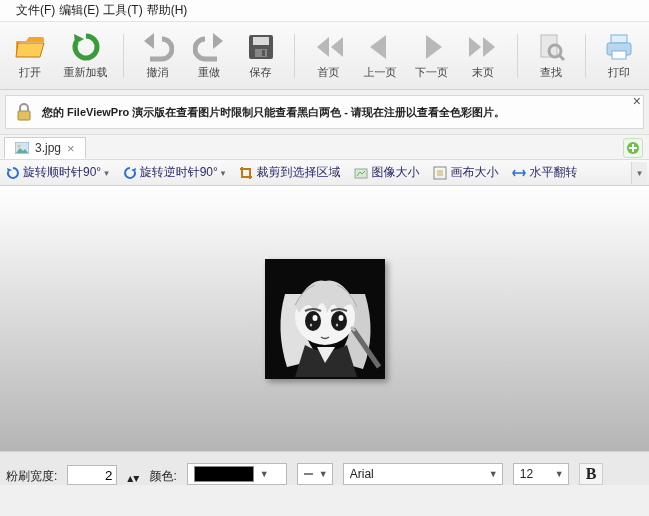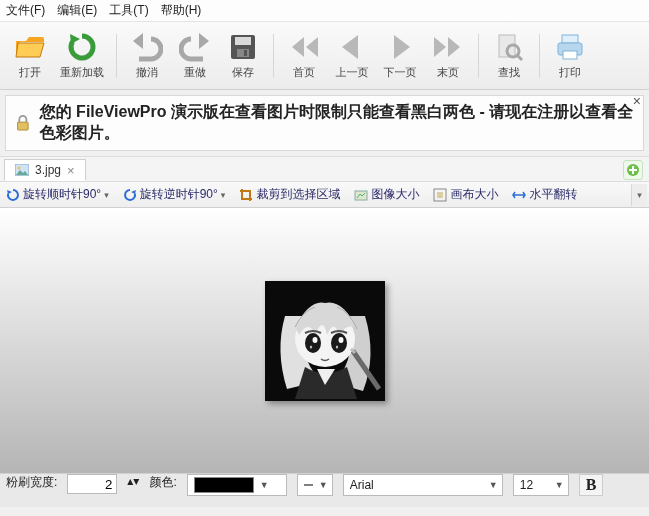--- a/index.html
+++ b/index.html
@@ -11,32 +11,33 @@
     width: 649px;
     height: 516px;
     overflow: hidden;
     color: #222;
   }
   .menubar {
     background: #fdfdfd;
     height: 22px;
     display: flex;
     align-items: center;
-    padding: 0 6px;
-    gap: 12px;
+    padding: 0 16px;
+    gap: 4px;
     border-bottom: 1px solid #e5e5e5;
   }
   .menubar span { cursor: default; }
   .toolbar {
     background: linear-gradient(#fafafa,#ececec);
     height: 68px;
     display: flex;
     align-items: center;
     padding: 0 6px;
     border-bottom: 1px solid #d0d0d0;
+    justify-content: space-between;
   }
   .tbtn {
     display: flex;
     flex-direction: column;
     align-items: center;
     justify-content: center;
     width: 48px;
     height: 60px;
     font-size: 11px;
     color: #444;
@@ -50,21 +51,21 @@
   .banner {
     position: relative;
     background: #fdfdfd;
     border: 1px solid #d8d8d8;
     margin: 5px;
     padding: 6px 8px;
     display: flex;
     align-items: center;
     gap: 8px;
   }
-  .banner-text { font-weight: bold; font-size: 16px; }
+  .banner-text { font-weight: bold; font-size: 11px; }
   .banner-close {
     position: absolute;
     top: -2px;
     right: 2px;
     font-size: 14px;
     color: #555;
     cursor: pointer;
     line-height: 1;
   }
   .tabstrip {
@@ -134,21 +135,21 @@
     box-shadow: 3px 3px 6px rgba(0,0,0,0.35);
     display:flex;align-items:center;justify-content:center;
     overflow:hidden;
   }
   .imgbox svg { width:120px;height:120px;display:block;}
   .footer {
     height: 34px;
     background: #e9e9e9;
     border-top: 1px solid #d0d0d0;
     display: flex;
-    align-items: flex-start;
+    align-items: flex-end;
     padding: 0 6px;
     gap: 10px;
     font-size: 12px;
   }
   .footer input[type=text]{
     height:20px; border:1px solid #bababa; background:#fff; padding:0 4px;
   }
   .spin { width:50px; text-align:right; }
   .swatch { width:60px; height:16px; border:1px solid #888; background:#000; display:inline-block; vertical-align:middle;}
   .combo {

